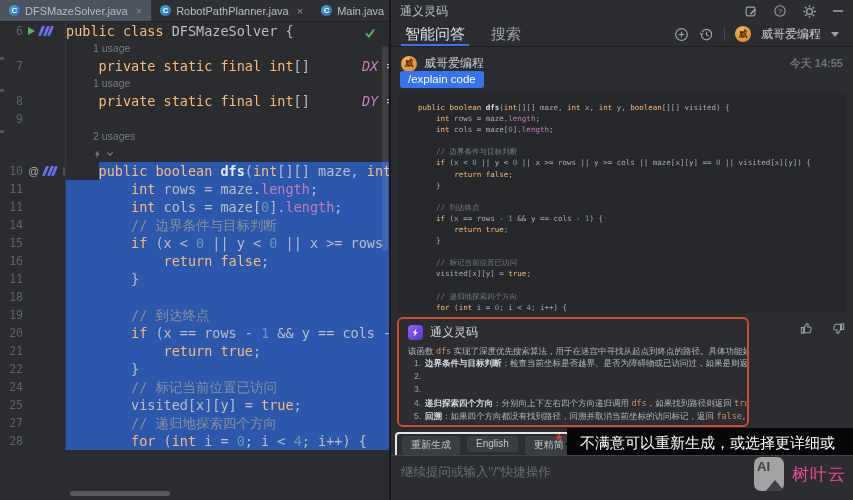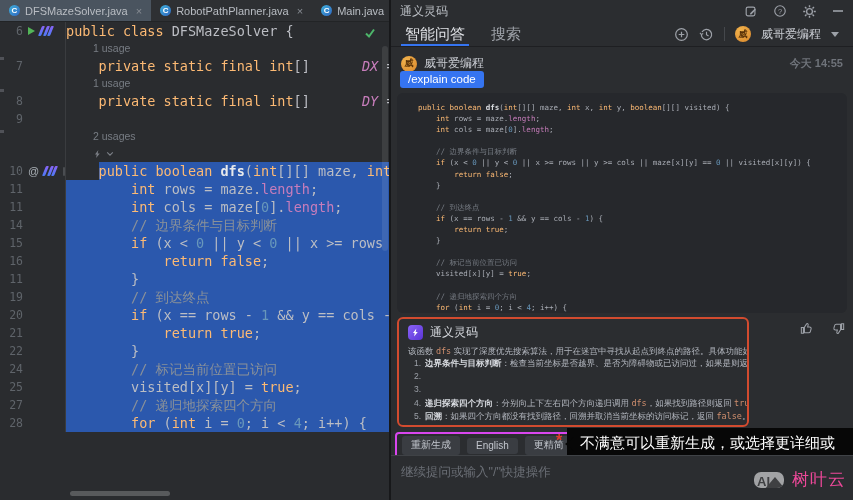--- a/index.html
+++ b/index.html
@@ -81,36 +81,36 @@
   .tongyi-logo { width:15px; height:15px; border-radius:4px; background:linear-gradient(135deg,#8a63f7,#5b34d6);
                  display:flex; align-items:center; justify-content:center; flex:none; }
   .resptitle { color:#d2d5da; font-size:12px; }
   .respintro { margin-top:4px; color:#b3b7bf; font-size:8.5px; line-height:12px; white-space:nowrap; }
   .ritem { display:flex; font-size:8.5px; line-height:13.2px; color:#b3b7bf; white-space:nowrap; }
   .rnum { width:13px; flex:none; text-align:right; margin-right:4px; color:#9ca0a8; }
   .rb { font-weight:bold; color:#d8dbe0; }
   .rc { font-family:"DejaVu Sans Mono",monospace; color:#cf8e6d; }
   .thumbs { position:absolute; top:273px; right:7px; display:flex; gap:17px; }
 
-  .actionsbox { position:absolute; top:384px; left:4px; border:2px solid #d946ef; border-radius:4px; padding:2px 5px;
-                display:flex; gap:7px; align-items:center; }
+  .actionsbox { position:absolute; top:384px; left:4px; border:2px solid #e5e5e5; border-radius:4px; padding:2px 5px;
+                display:flex; gap:7px; align-items:flex-start; }
   .abtn { background:#3a3d42; border:none; border-radius:3px; color:#c2c6cd; font-size:10px; padding:2px 9px 3px;
           font-family:"Liberation Sans",sans-serif; }
   .asterisk { position:absolute; top:384px; left:165px; color:#e23b2e; font-size:16px; font-weight:bold; }
   .tooltip { position:absolute; top:380px; left:176px; right:0; background:#070707; color:#fff; font-size:15px;
              line-height:20px; padding:5px 4px 6px 13px; }
   .tooltip::before { content:""; position:absolute; left:-9px; top:9px; border:7px solid transparent; border-right:9px solid #070707; }
 
   .inputbar { position:absolute; left:0; right:0; bottom:0; height:45px; border-top:1px solid #3f4246; background:#2b2d30; }
   .inputbar input { width:100%; height:100%; background:transparent; border:none; outline:none; color:#dfe1e5;
                     font-size:12.5px; padding:0 10px 12px; font-family:"Liberation Sans",sans-serif; }
   .inputbar input::placeholder { color:#6b6f76; }
 
   .watermark { position:absolute; right:7px; bottom:9px; display:flex; align-items:center; gap:8px; z-index:6; }
-  .wm-logo { width:30px; height:16px; border-radius:7px; background:#a2a3a5; position:relative; overflow:hidden; flex:none; }
+  .wm-logo { width:30px; height:34px; border-radius:7px; background:#a2a3a5; position:relative; overflow:hidden; flex:none; }
   .wm-logo .wm-ai { position:absolute; top:2px; left:3px; font-size:13px; font-weight:bold; color:#3f4042; }
   .wm-logo .wm-mtn { position:absolute; right:-2px; bottom:-2px; width:0; height:0;
                      border-left:11px solid transparent; border-right:11px solid transparent; border-bottom:13px solid #3f4042; }
   .wm-text { color:#ec4899; font-size:17px; letter-spacing:1px; }
 </style>
 </head>
 <body>
 
 <div class="app">
 
@@ -153,20 +153,21 @@
                 </svg><svg width="8" height="8" viewBox="0 0 10 10">
                   <path d="M1.5 3 5 6.5 8.5 3" fill="none" stroke="#7b7f86" stroke-width="1.4"></path>
                 </svg></span></div></div>
           <div class="row seltext"><div class="gut"><span class="ln">10</span><span class="gi gi-at">@</span><span class="gi gi-ai"><span></span><span></span><span></span></span><span class="gi gi-dim"></span></div><div class="codearea"><span>    </span><span class="selfill"><span class="tk-kw">public boolean </span><span class="tk-mth">dfs</span><span class="tk-pl">(</span><span class="tk-kw">int</span><span class="tk-pl">[][] maze, </span><span class="tk-kw">int</span></span></div></div>
           <div class="row sel"><div class="gut"><span class="ln">11</span></div><div class="codearea"><span class="tk-pl">        </span><span class="tk-kw">int</span><span class="tk-pl"> rows = maze.</span><span class="tk-mem">length</span><span class="tk-pl">;</span></div></div>
           <div class="row sel"><div class="gut"><span class="ln">11</span></div><div class="codearea"><span class="tk-pl">        </span><span class="tk-kw">int</span><span class="tk-pl"> cols = maze[</span><span class="tk-num">0</span><span class="tk-pl">].</span><span class="tk-mem">length</span><span class="tk-pl">;</span></div></div>
           <div class="row sel"><div class="gut"><span class="ln">14</span></div><div class="codearea"><span class="tk-pl">        </span><span class="tk-cmt">// 边界条件与目标判断</span></div></div>
           <div class="row sel"><div class="gut"><span class="ln">15</span></div><div class="codearea"><span class="tk-pl">        </span><span class="tk-kw">if</span><span class="tk-pl"> (x &lt; </span><span class="tk-num">0</span><span class="tk-pl"> || y &lt; </span><span class="tk-num">0</span><span class="tk-pl"> || x &gt;= rows || y &gt;= cols || maze[x][y] == </span></div></div>
           <div class="row sel"><div class="gut"><span class="ln">16</span></div><div class="codearea"><span class="tk-pl">            </span><span class="tk-kw">return false</span><span class="tk-pl">;</span></div></div>
           <div class="row sel"><div class="gut"><span class="ln">11</span></div><div class="codearea"><span class="tk-pl">        }</span></div></div>
+          <div class="row sel"><div class="gut"><span class="ln">18</span></div><div class="codearea"></div></div>
           <div class="row sel"><div class="gut"><span class="ln">19</span></div><div class="codearea"><span class="tk-pl">        </span><span class="tk-cmt">// 到达终点</span></div></div>
           <div class="row sel"><div class="gut"><span class="ln">20</span></div><div class="codearea"><span class="tk-pl">        </span><span class="tk-kw">if</span><span class="tk-pl"> (x == rows - </span><span class="tk-num">1</span><span class="tk-pl"> &amp;&amp; y == cols - </span></div></div>
           <div class="row sel"><div class="gut"><span class="ln">21</span></div><div class="codearea"><span class="tk-pl">            </span><span class="tk-kw">return true</span><span class="tk-pl">;</span></div></div>
           <div class="row sel"><div class="gut"><span class="ln">22</span></div><div class="codearea"><span class="tk-pl">        }</span></div></div>
           <div class="row sel"><div class="gut"><span class="ln">24</span></div><div class="codearea"><span class="tk-pl">        </span><span class="tk-cmt">// 标记当前位置已访问</span></div></div>
           <div class="row sel"><div class="gut"><span class="ln">25</span></div><div class="codearea"><span class="tk-pl">        visited[x][y] = </span><span class="tk-kw">true</span><span class="tk-pl">;</span></div></div>
           <div class="row sel"><div class="gut"><span class="ln">27</span></div><div class="codearea"><span class="tk-pl">        </span><span class="tk-cmt">// 递归地探索四个方向</span></div></div>
           <div class="row sel"><div class="gut"><span class="ln">28</span></div><div class="codearea"><span class="tk-pl">        </span><span class="tk-kw">for</span><span class="tk-pl"> (</span><span class="tk-kw">int</span><span class="tk-pl"> i = </span><span class="tk-num">0</span><span class="tk-pl">; i &lt; </span><span class="tk-num">4</span><span class="tk-pl">; i++) {</span></div></div>
         </div>
       <svg class="check-ok" width="12" height="12" viewBox="0 0 12 12">

